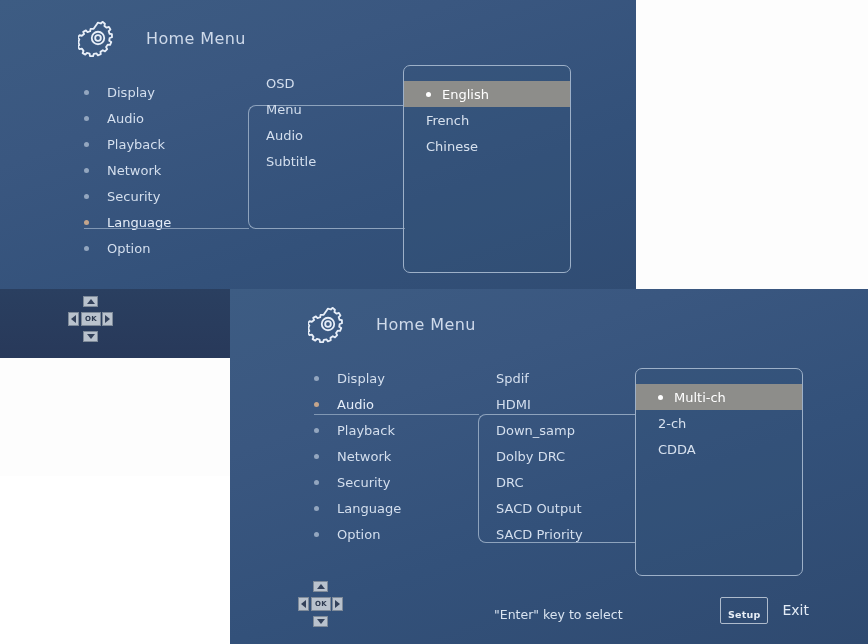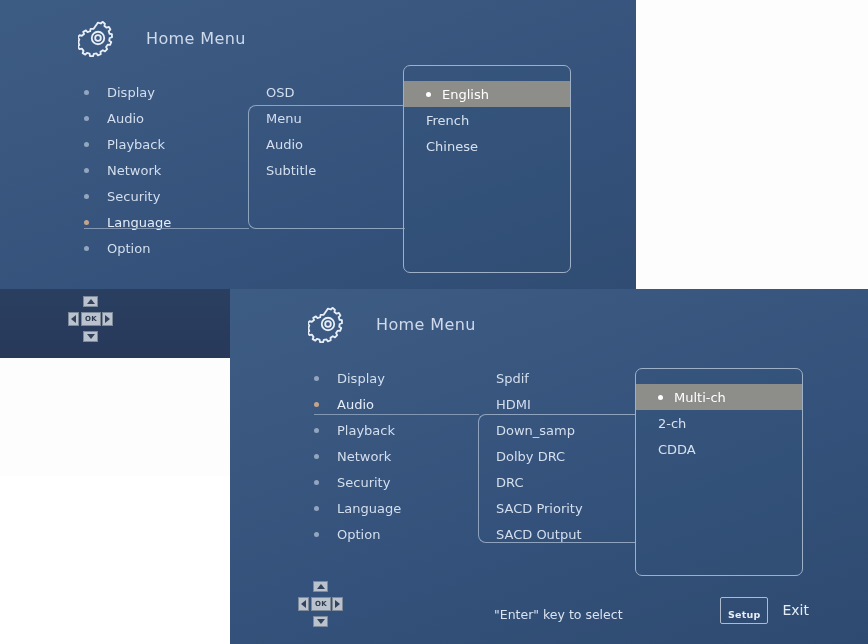--- a/index.html
+++ b/index.html
@@ -171,21 +171,21 @@
       <div class="cat">
         <span class="dot"></span>
         <span>Option</span>
       </div>
     </div>
 
     <div class="linkline" style="left:84px;top:228px;width:165px;"></div>
 
     <div class="subpanel" style="left:248px;top:105px;width:157px;height:124px;"></div>
 
-    <div class="subitems" style="left:266px;top:79px;">
+    <div class="subitems" style="left:266px;top:70px;">
       <div class="subitem">
         <span>OSD</span>
       </div>
       <div class="subitem">
         <span>Menu</span>
       </div>
       <div class="subitem">
         <span>Audio</span>
       </div>
       <div class="subitem">
@@ -285,24 +285,24 @@
       <div class="subitem">
         <span>Down_samp</span>
       </div>
       <div class="subitem">
         <span>Dolby DRC</span>
       </div>
       <div class="subitem">
         <span>DRC</span>
       </div>
       <div class="subitem">
+        <span>SACD Output</span>
+      </div>
+      <div class="subitem">
         <span>SACD Priority</span>
-      </div>
-      <div class="subitem">
-        <span>SACD Output</span>
       </div>
     </div>
 
     <div class="optpanel" style="left:405px;top:62px;width:168px;height:208px;margin-top:17px;">
       <div class="optitems" style="top:15px;">
         <div class="optitem sel">
           <span class="obullet" style="display:block"></span>
           <span>Multi-ch</span>
         </div>
         <div class="optitem">

